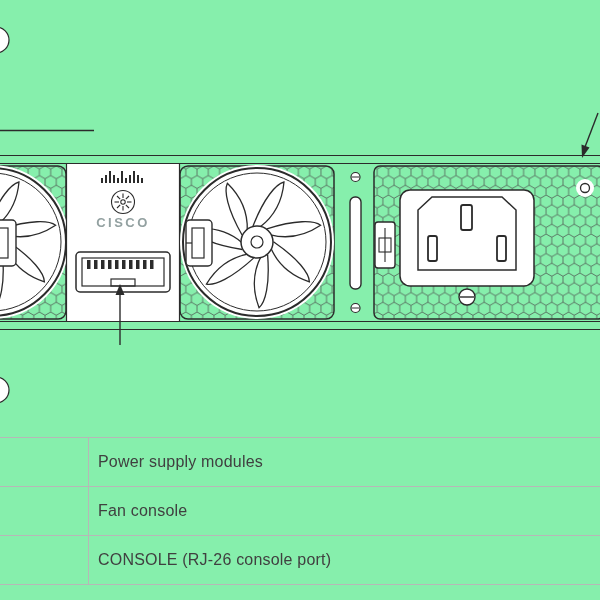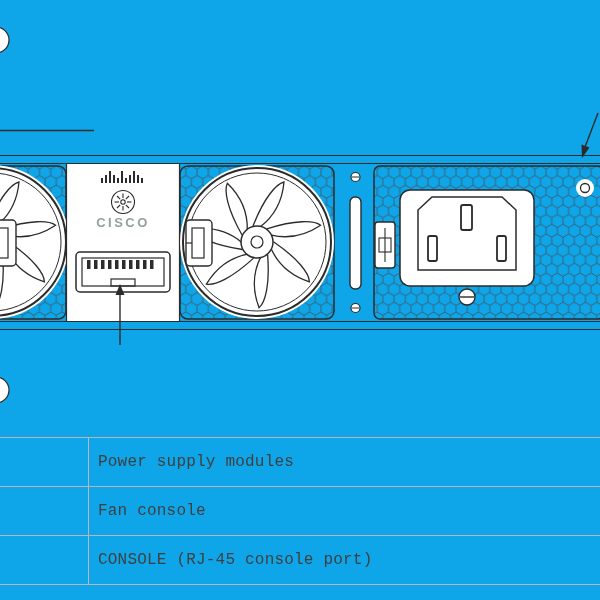--- a/index.html
+++ b/index.html
@@ -1,34 +1,34 @@
 <!DOCTYPE html>
 <html><head>
 <meta charset="utf-8">
 <style>
   html,body{margin:0;padding:0;background:#fff;}
   .screen{
-    position:relative;width:600px;height:600px;background:#0ea5e9;overflow:hidden;
+    position:relative;width:600px;height:600px;background:#86efac;overflow:hidden;
     font-family:"Liberation Sans",sans-serif;
   }
   .diagram{position:absolute;top:0;left:0;}
   
   .callout-table{
     position:absolute;top:437px;left:0;width:600px;
     border-top:1px solid #b7b7b7;
   }
   .callout-row{display:flex;height:48px;border-bottom:1px solid #b7b7b7;}
   .cell-num{
     width:88px;flex:0 0 88px;border-right:1px solid #b7b7b7;
     display:flex;align-items:center;justify-content:center;
     font-size:16px;color:#404040;
   }
   .cell-label{
     flex:1;display:flex;align-items:center;padding-left:9px;
-    font-size:16px;color:#404040;letter-spacing:.2px;font-family:Liberation Mono, monospace;
+    font-size:16px;color:#404040;letter-spacing:.2px;
   }
   .cisco-word{
     font-family:"Liberation Sans",sans-serif;
     font-size:13px;font-weight:bold;letter-spacing:2.5px;
   }
 </style>
 </head>
 <body>
 
 <div class="screen">
@@ -195,17 +195,17 @@
     <div class="callout-row">
       <div class="cell-num"></div>
       <div class="cell-label">Power supply modules</div>
     </div>
     <div class="callout-row">
       <div class="cell-num"></div>
       <div class="cell-label">Fan console</div>
     </div>
     <div class="callout-row">
       <div class="cell-num"></div>
-      <div class="cell-label">CONSOLE (RJ-45 console port)</div>
+      <div class="cell-label">CONSOLE (RJ-26 console port)</div>
     </div>
   </div>
 
 </div>
 
 </body></html>

